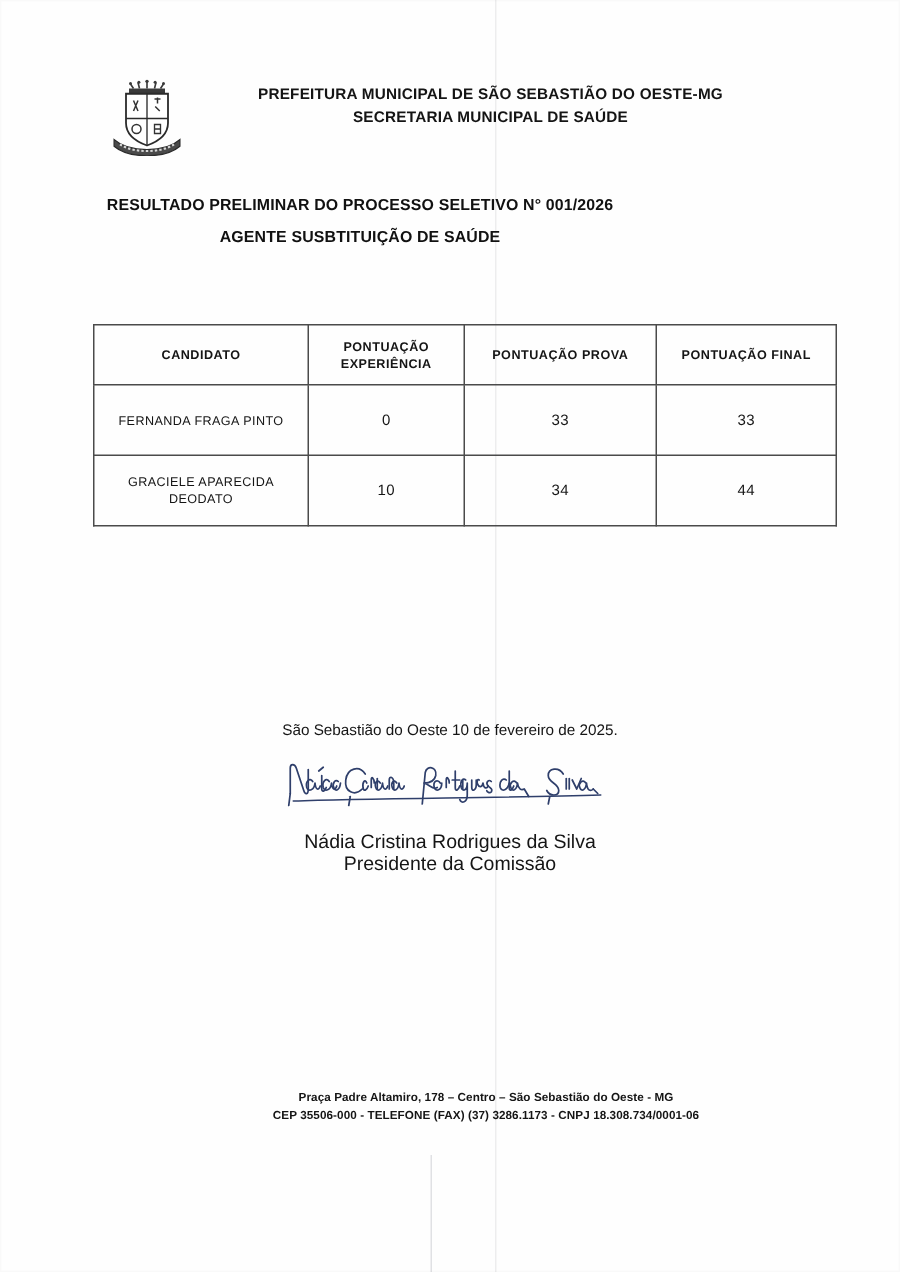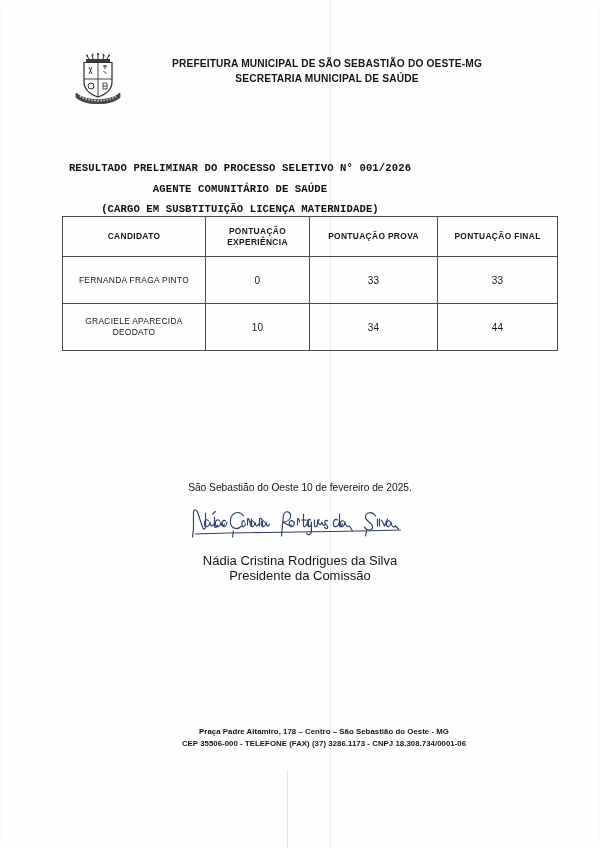--- a/index.html
+++ b/index.html
@@ -71,25 +71,24 @@
     font-size: 10.2px;
     font-weight: bold;
     letter-spacing: 0.15px;
     line-height: 15px;
     color: #141414;
   }
 
   
   .titles {
     position: absolute;
-    top: 158px;
+    top: 127px;
     left: 0;
     width: 480px;
     text-align: center;
-    font-family: Liberation Mono, monospace;
   }
   .title-line {
     font-size: 10.6px;
     font-weight: bold;
     line-height: 20.5px;
     letter-spacing: 0.1px;
     color: #111;
   }
 
   
@@ -226,22 +225,21 @@
     </div>
 
     <div class="org-lines">
       <div class="org-line">PREFEITURA MUNICIPAL DE SÃO SEBASTIÃO DO OESTE-MG</div>
       <div class="org-line">SECRETARIA MUNICIPAL DE SAÚDE</div>
     </div>
   </div>
 
   <div class="titles">
     <div class="title-line">RESULTADO PRELIMINAR DO PROCESSO SELETIVO N° 001/2026</div>
-    <div class="title-line">AGENTE COMUNITÁRIO DE SAÚDE</div>
-    <div class="title-line">(CARGO EM SUSBTITUIÇÃO LICENÇA MATERNIDADE)</div>
+    <div class="title-line">AGENTE SUSBTITUIÇÃO DE SAÚDE</div>
   </div>
 
   <table class="result-table">
     <thead>
       <tr>
         <th class="col-cand">CANDIDATO</th>
         <th class="col-exp">
           <div>PONTUAÇÃO</div>
           <div>EXPERIÊNCIA</div>
         </th>

